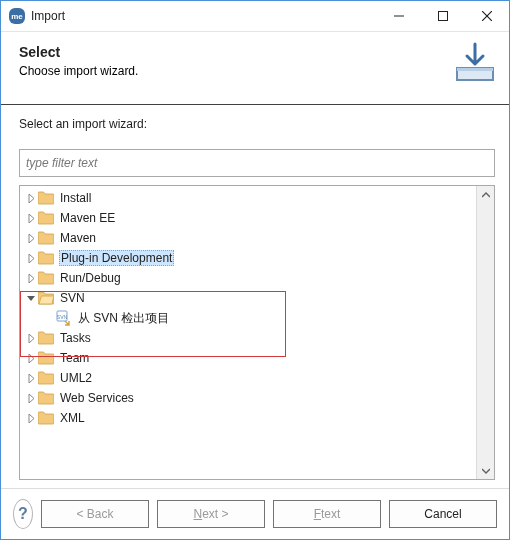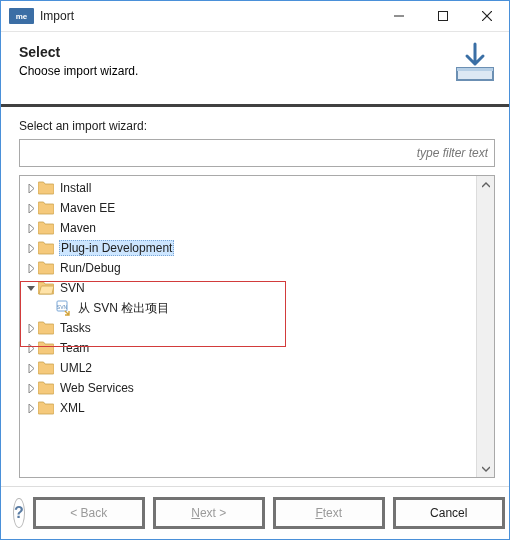--- a/index.html
+++ b/index.html
@@ -1,50 +1,50 @@
 <!DOCTYPE html>
 <html><head>
 <meta charset="utf-8">
 <style>
   html,body{margin:0;padding:0;font-family:"Segoe UI",Tahoma,sans-serif;font-size:12px;color:#222;background:#fff;}
   .window{width:510px;height:540px;box-sizing:border-box;border:1px solid #4a90d9;display:flex;flex-direction:column;background:#fff;position:relative;}
   
   .titlebar{height:30px;display:flex;align-items:center;border-bottom:1px solid #e5e5e5;}
-  .titlebar .app-icon{width:25px;height:16px;margin:0 6px 0 8px;background:#3b6ea5;border-radius:1px;display:flex;align-items:center;justify-content:center;color:#fff;font-size:8px;font-weight:bold;}
+  .titlebar .app-icon{width:16px;height:16px;margin:0 6px 0 8px;background:#3b6ea5;border-radius:6px;display:flex;align-items:center;justify-content:center;color:#fff;font-size:8px;font-weight:bold;}
   .titlebar .title{flex:0 0 auto;font-size:12px;}
   .titlebar .spacer{flex:1;}
   .win-btn{width:44px;height:30px;display:flex;align-items:center;justify-content:center;}
   .win-btn svg{display:block;}
   
-  .header{padding:12px 16px 14px 18px;border-bottom:3px solid #404040;position:relative;min-height:46px;}
+  .header{padding:12px 16px 14px 18px;border-bottom:1px solid #404040;position:relative;min-height:46px;}
   .header h1{margin:0 0 4px 0;font-size:14px;font-weight:bold;}
   .header .sub{font-size:12px;color:#000000;}
   .header .banner-icon{position:absolute;right:10px;top:6px;}
   
   .body{flex:1;padding:12px 14px 8px 18px;display:flex;flex-direction:column;overflow:hidden;}
-  .body .lbl{margin-bottom:6px;}
-  .filter{height:22px;border:1px solid #a9a9a9;padding:2px 6px;font-family:inherit;font-size:12px;color:#222;background:#fff;outline:none;margin-bottom:8px;text-align:right;}
+  .body .lbl{margin-bottom:18px;}
+  .filter{height:22px;border:1px solid #a9a9a9;padding:2px 6px;font-family:inherit;font-size:12px;color:#222;background:#fff;outline:none;margin-bottom:8px;}
   .filter::placeholder{color:#777;font-style:italic;}
   .tree-wrap{flex:1;border:1px solid #a9a9a9;position:relative;display:flex;overflow:hidden;}
   .tree{flex:1;overflow:auto;padding:2px 0;}
   .scrollbar{width:17px;background:#f0f0f0;border-left:1px solid #dcdcdc;position:relative;}
   .scroll-btn{height:17px;display:flex;align-items:center;justify-content:center;color:#606060;}
   .scroll-track{position:absolute;top:17px;bottom:17px;left:0;right:0;}
   .tree-row{display:flex;align-items:center;height:20px;padding-left:4px;white-space:nowrap;text-align:right;}
   .tree-row.hl .row-label{background:#cde6ff;border:1px dotted #7aa7d7;padding:0 1px;margin-left:1px;}
   .expander{width:14px;height:14px;display:flex;align-items:center;justify-content:center;color:#666;font-size:10px;flex:0 0 auto;}
   .expander.blank{visibility:hidden;}
   .node-icon{width:16px;height:16px;margin-right:4px;flex:0 0 auto;display:flex;align-items:center;justify-content:center;}
   .row-label{padding:0 2px;}
   .indent{display:inline-block;}
   .highlight-box{position:absolute;border:1px solid #d23b3b;pointer-events:none;}
   
   .footer{border-top:1px solid #ddd;padding:10px 12px;display:flex;align-items:center;gap:8px;}
   .help{width:28px;height:28px;border:1px solid #b8b8b8;border-radius:50%;display:flex;align-items:center;justify-content:center;color:#5a7ca3;font-size:16px;font-weight:bold;margin-right:auto;}
-  .btn{min-width:86px;height:26px;border:3px solid #737373;background:#fdfdfd;display:flex;align-items:center;justify-content:center;padding:0 10px;font-size:12px;}
+  .btn{min-width:86px;height:26px;border:1px solid #737373;background:#fdfdfd;display:flex;align-items:center;justify-content:center;padding:0 10px;font-size:12px;}
   .btn.disabled{color:#9a9a9a;}
   .mnemonic{text-decoration:underline;}
   
   .folder-svg{width:16px;height:14px;}
 </style>
 </head>
 <body>
 
 <div class="window">
 

